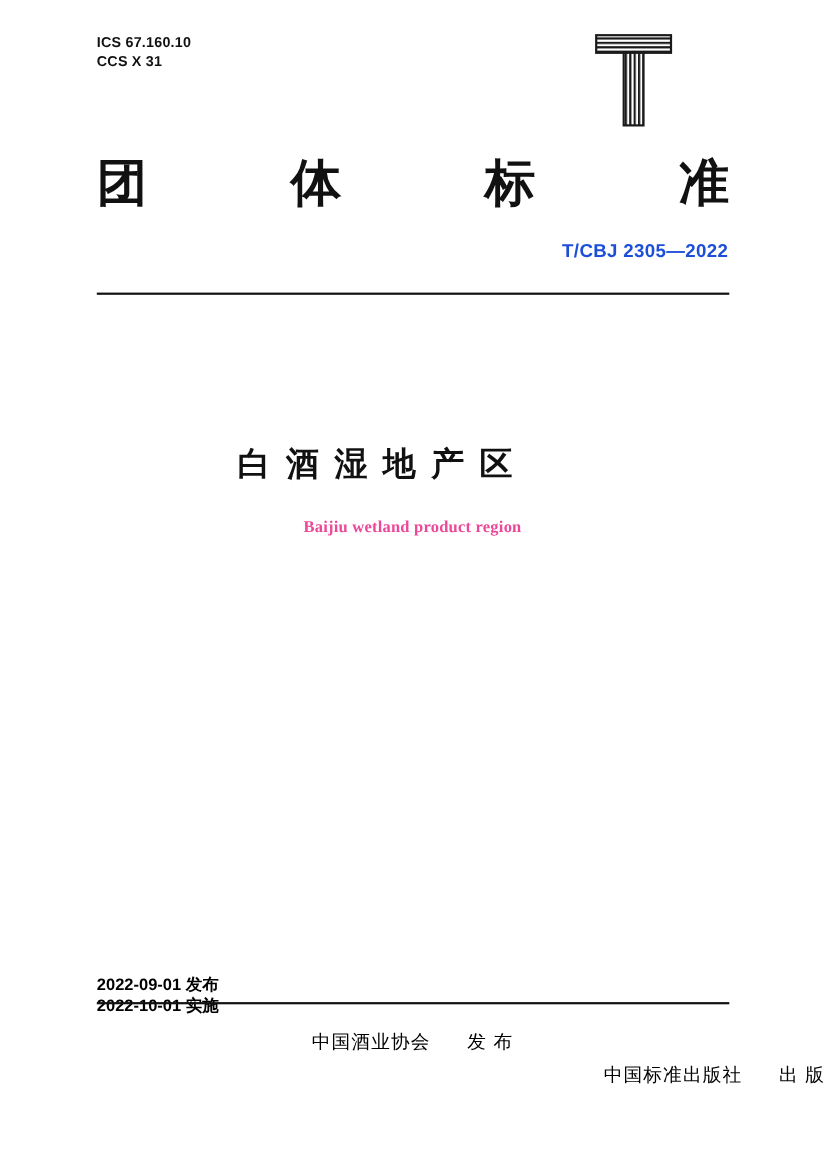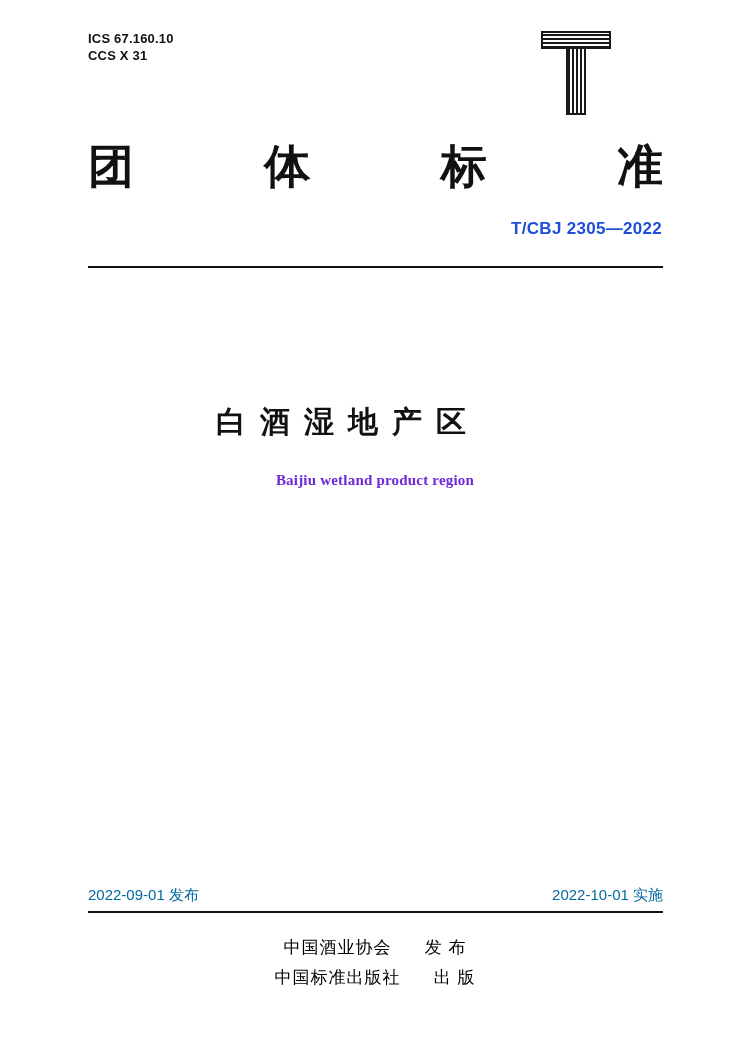--- a/index.html
+++ b/index.html
@@ -102,35 +102,36 @@
   .subtitle {
     position: absolute;
     left: 0;
     top: 472px;
     width: 750px;
     text-align: center;
     font-family: "Liberation Serif", serif;
     font-size: 15px;
     font-weight: bold;
     letter-spacing: 0.2px;
-    color: #6d28d9;
+    color: #ec4899;
   }
 
   
   .dates {
     position: absolute;
     left: 88px;
     top: 886px;
     width: 575px;
     display: flex;
     justify-content: space-between;
     font-family: "Liberation Sans", sans-serif;
     font-size: 15px;
-    font-weight: 400;
-    color: #0369a1;
+    font-weight: 700;
+    color: #000000;
+    flex-direction: column;
   }
   .rule-bottom {
     position: absolute;
     left: 88px;
     top: 911px;
     width: 575px;
     height: 2px;
     background: #111111;
   }
 
@@ -140,21 +141,21 @@
     left: 0;
     width: 750px;
     text-align: center;
     font-family: "Liberation Sans", sans-serif;
     font-size: 17px;
     font-weight: 500;
     color: #000000;
     letter-spacing: 1px;
   }
   .pub1 { top: 936px; }
-  .pub2 { top: 966px; }
+  .pub2 { top: 966px; text-align: right; }
   .pub .gap { display: inline-block; width: 22px; }
 </style>
 </head>
 <body>
 
 <div class="page">
 
   <div class="codes">
     <div>ICS 67.160.10</div>
     <div>CCS X 31</div>

